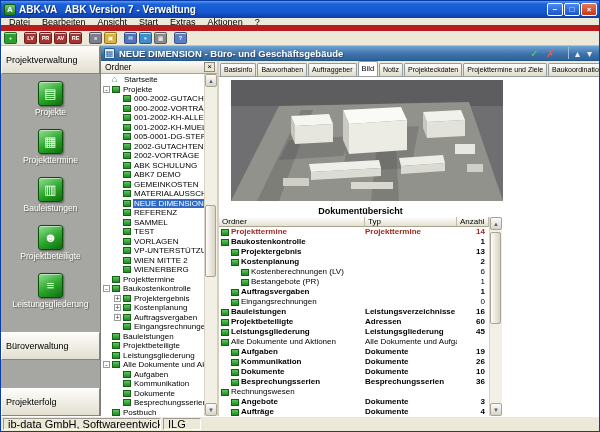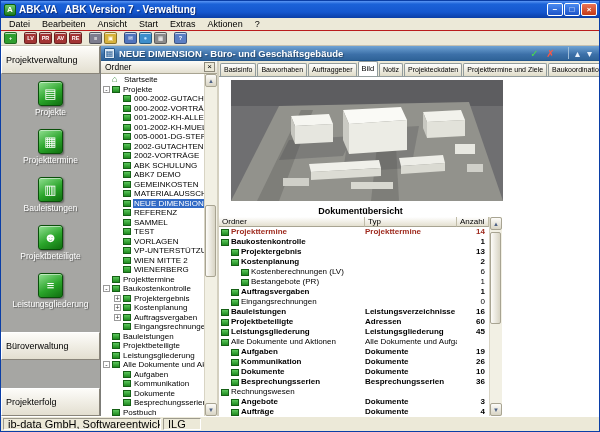--- a/index.html
+++ b/index.html
@@ -14,21 +14,21 @@
   .app-icon { width:12px; height:12px; flex:none; background:linear-gradient(#6fce6f,#1d7a1d); border:1px solid #0d5c0d;
     border-radius:2px; color:#fff; font-size:8px; line-height:10px; text-align:center; margin-right:3px; text-shadow:none; }
   .title-text { flex:1; white-space:pre; overflow:hidden; }
   .win-controls { display:flex; gap:1px; }
   .win-btn { width:16px; height:13px; border:1px solid #fff; border-radius:2px; display:flex; align-items:center; justify-content:center;
     background:linear-gradient(#4a8af0,#1c53c8); color:#fff; font-size:8px; font-weight:bold; text-shadow:none; cursor:default; }
   .win-btn[data-variant="close"] { background:linear-gradient(#ea7456,#c33a17); }
   .win-btn i { font-style:normal; line-height:8px; }
 
   
-  .menubar { height:13px; flex:none; display:flex; align-items:center; background:#ece9d8; border-bottom:1px solid #b91c1c; padding-left:2px; }
+  .menubar { height:13px; flex:none; display:flex; align-items:center; background:#ece9d8; border-bottom:6px solid #b91c1c; padding-left:2px; }
   .menu-item { padding:0 6px; font-size:9px; line-height:12px; cursor:default; }
   .toolbar { height:15px; flex:none; display:flex; align-items:center; background:#ece9d8; border-bottom:1px solid #c6c2b2; padding-left:3px; }
   .tool-btn { width:13px; height:12px; border:1px solid rgba(0,0,0,.35); border-radius:2px; margin-right:2px;
     display:flex; align-items:center; justify-content:center; font-size:5.5px; font-weight:bold; box-shadow:0 1px 0 rgba(255,255,255,.7) inset; }
   .tool-btn[data-gap="true"] { margin-left:5px; }
 
   
   .main-row { flex:1; display:flex; min-height:0; }
 
   

